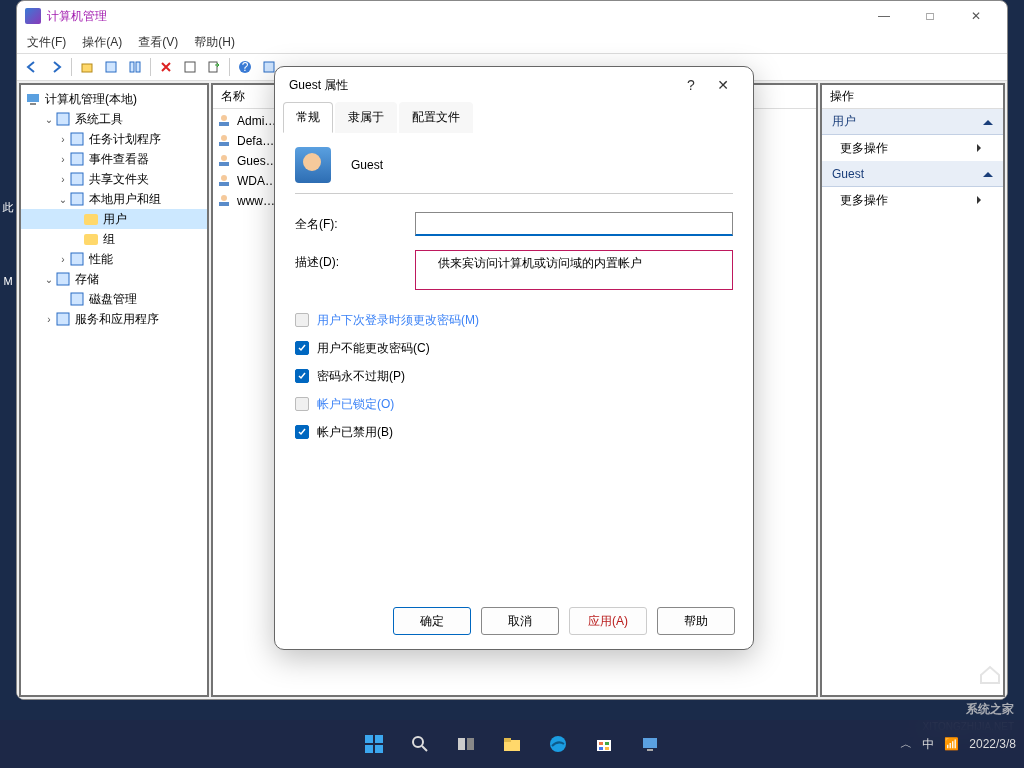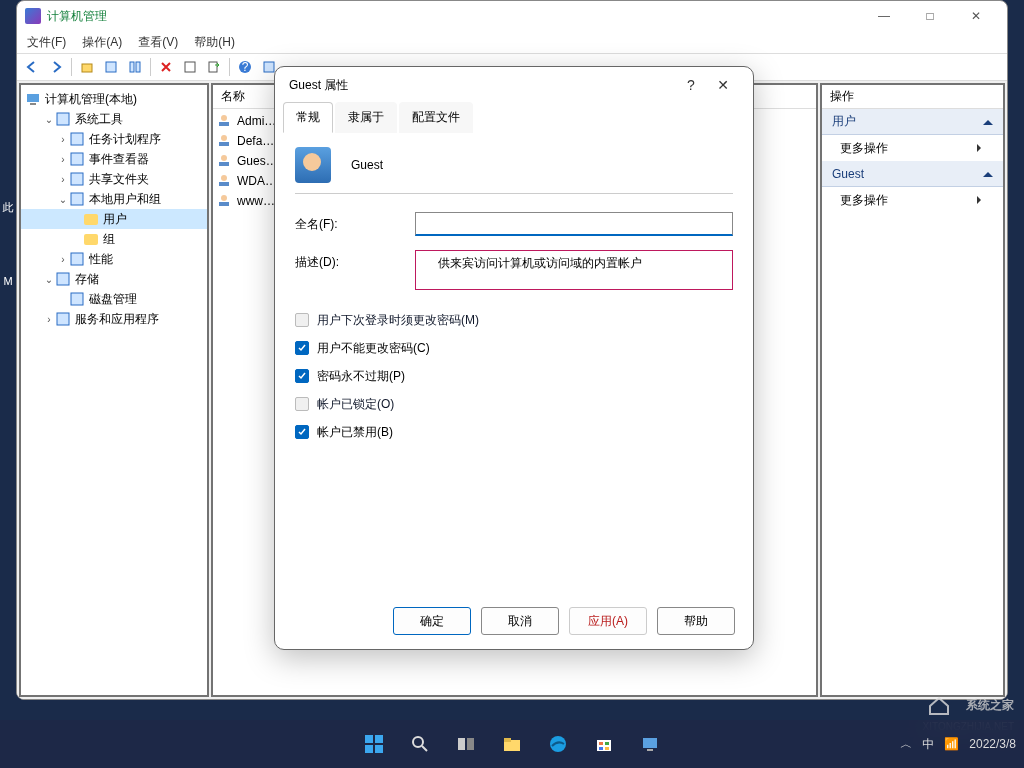--- a/index.html
+++ b/index.html
@@ -2,21 +2,21 @@
 <html><head>
 <meta charset="utf-8">
 <style>
 * { box-sizing: border-box; margin: 0; padding: 0; font-family: "Microsoft YaHei", "Segoe UI", sans-serif; font-size: 12px; }
 body { width: 1024px; height: 768px; background: #1a2b4a; overflow: hidden; position: relative; }
 
 
 .main-window { position: absolute; left: 16px; top: 0; width: 992px; height: 700px; background: #fff; border: 1px solid #888; border-radius: 8px; overflow: hidden; display: flex; flex-direction: column; }
 .titlebar { height: 30px; display: flex; align-items: center; padding: 0 8px; }
 .titlebar-icon { width: 16px; height: 16px; margin-right: 6px; background: linear-gradient(135deg,#3a7bd5,#8a3ab9); border-radius: 2px; }
-.titlebar-text { flex: 1; color: #15803d; }
+.titlebar-text { flex: 1; color: #a21caf; }
 .window-controls { display: flex; }
 .window-btn { width: 46px; height: 30px; display: flex; align-items: center; justify-content: center; color: #555; }
 
 .menubar { height: 22px; display: flex; align-items: center; padding: 0 4px; gap: 4px; }
 .menu-item { padding: 2px 6px; color: #333; }
 
 .toolbar { height: 28px; display: flex; align-items: center; padding: 0 4px; gap: 2px; border-top: 1px solid #ddd; border-bottom: 1px solid #ddd; }
 .tool-btn { width: 22px; height: 22px; display: flex; align-items: center; justify-content: center; border: 1px solid transparent; border-radius: 2px; }
 .tool-sep { width: 1px; height: 18px; background: #ccc; margin: 0 2px; }
 
@@ -66,34 +66,34 @@
 .form-row { display: flex; align-items: flex-start; margin-bottom: 14px; }
 .form-label { width: 120px; padding-top: 4px; }
 .form-input { flex: 1; border: 1px solid #888; height: 24px; padding: 2px 6px; }
 .form-input.focused { border-bottom: 2px solid #0067c0; }
 .form-textarea { flex: 1; border: 1px solid #be185d; height: 40px; padding: 4px 22px; resize: none; font-family: inherit; }
 .checks { margin-top: 16px; }
 .check-row { display: flex; align-items: center; height: 28px; gap: 8px; }
 .chk { width: 14px; height: 14px; border: 1px solid #888; border-radius: 2px; display: inline-flex; align-items: center; justify-content: center; background:#fff; }
 .chk.checked { background: #0067c0; border-color: #0067c0; color: #fff; }
 .chk.disabled { background: #f0f0f0; border-color: #bbb; }
-.check-row.disabled { color: #0f172a; }
+.check-row.disabled { color: #3b82f6; }
 .chk svg { width: 10px; height: 10px; }
 
 .dlg-buttons { height: 56px; display: flex; align-items: center; justify-content: flex-end; gap: 10px; padding: 0 18px; }
 .btn { min-width: 78px; height: 28px; border: 1px solid #888; background: #fdfdfd; border-radius: 3px; padding: 0 14px; }
 .btn.default { border-color: #0067c0; }
 .btn:disabled { color: #b91c1c; border-color: #ccc; }
 
 
 .taskbar { position: absolute; left: 0; bottom: 0; width: 1024px; height: 48px; background: rgba(30,40,70,0.85); backdrop-filter: blur(10px); display: flex; align-items: center; justify-content: center; }
 .taskbar-center { display: flex; gap: 6px; }
 .tb-btn { width: 40px; height: 40px; border-radius: 4px; display: flex; align-items: center; justify-content: center; }
 .taskbar-right { position: absolute; right: 8px; display: flex; align-items: center; gap: 10px; color: #ddd; font-size: 11px; }
-.watermark { position: absolute; right: 10px; bottom: 50px; color: #ccc; font-size: 16px; font-weight: bold; opacity: 0.8; display:flex; align-items:center; gap:14px; }
+.watermark { position: absolute; right: 10px; bottom: 50px; color: #ccc; font-size: 16px; font-weight: bold; opacity: 0.8; display:flex; align-items:center; gap:14px;flex-direction:column; }
 .watermark-sub { position: absolute; right: 10px; bottom: 36px; color: #aaa; font-size: 10px; }
 .left-edge { position:absolute; left:0; top:200px; width:16px; color:#fff; font-size:11px; text-align:center; }
 </style>
 </head>
 <body>
 
 <div class="main-window">
   <div class="titlebar">
     <div class="titlebar-icon"></div>
     <div class="titlebar-text">计算机管理</div>

